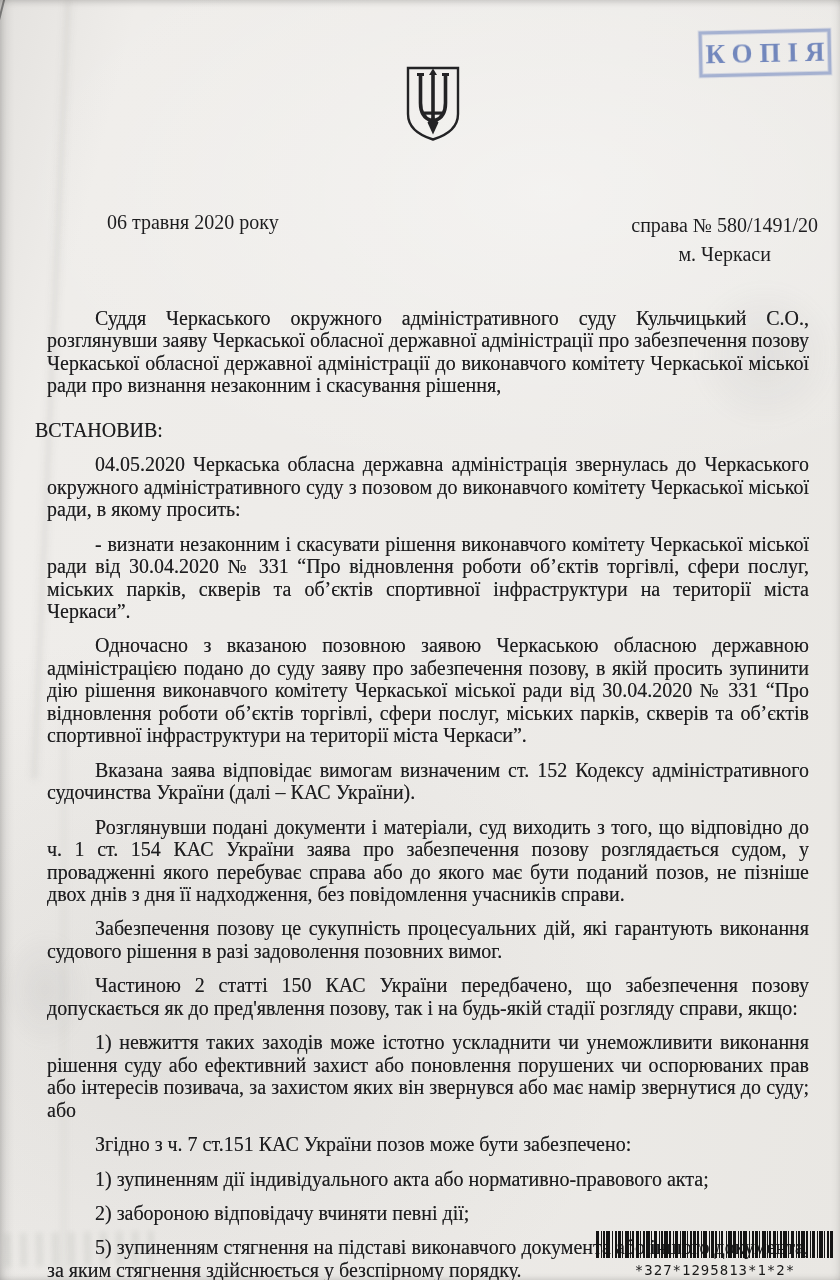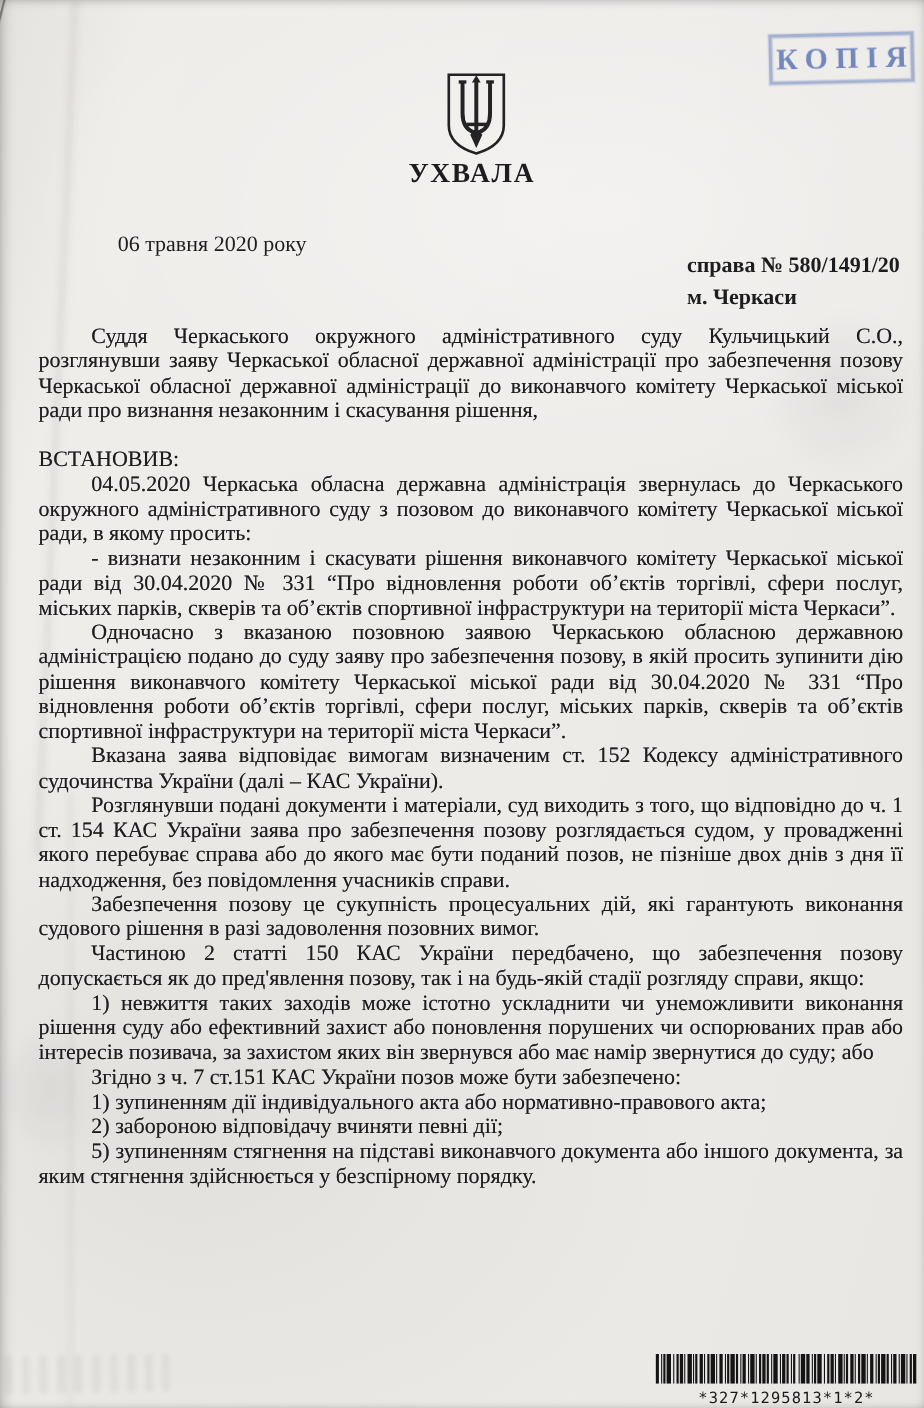--- a/index.html
+++ b/index.html
@@ -59,29 +59,29 @@
     filter:blur(0.4px);
   }
   
   .emblem{position:absolute;left:404px;top:66px;}
   .doc-title{
     position:absolute;left:36px;top:144px;width:786px;
     text-align:center;font-weight:bold;font-size:25px;letter-spacing:1.5px;
   }
   
   .date-line{position:absolute;left:78px;top:211px;font-size:20px;margin-left:29px;}
-  .case-block{position:absolute;right:22px;top:227px;text-align:left;
-    font-size:20px;font-weight:bold;line-height:29px;}
+  .case-block{position:absolute;right:22px;top:211px;text-align:center;
+    font-size:20px;font-weight:normal;line-height:29px;}
   
   .body{
     position:absolute;left:35px;top:295px;width:786px;
     font-size:20px;line-height:22.45px;
     text-shadow:0 0 0.5px rgba(25,25,28,0.55);
   }
-  .body p{margin:0;text-align:justify;text-indent:48px;}
+  .body p{margin:12px;text-align:justify;text-indent:48px;}
   .section-heading{margin:22px 0 0 0 !important;text-align:left;text-indent:0 !important;}
   
   .barcode-wrap{position:absolute;left:596px;top:1231px;width:238px;text-align:center;}
   .barcode-text{
     font-family:"DejaVu Sans Mono", monospace;
     font-size:14px;letter-spacing:1px;color:#1a1a1a;margin-top:0px;
   }
 </style>
 </head>
 <body>
@@ -110,21 +110,20 @@
       <g fill="#232325">
         <rect x="13" y="7" width="7" height="3"></rect>
         <rect x="38" y="7" width="7" height="3"></rect>
         <path d="M29 2.5 L25 9 H33 Z"></path>
         <rect x="20" y="45.5" width="18" height="3.2"></rect>
         <path d="M29 50 L23.5 56.5 L29 68.5 L34.5 56.5 Z"></path>
       </g>
     </svg>
   </div>
 
-  <div class="doc-title">УХВАЛА</div>
 
   <div class="date-line">06 травня 2020 року</div>
 
   <div class="case-block">
     <div>справа № 580/1491/20</div>
     <div>м. Черкаси</div>
   </div>
 
   <div class="body">
     <p>Суддя Черкаського окружного адміністративного суду Кульчицький С.О., розглянувши заяву Черкаської обласної державної адміністрації про забезпечення позову Черкаської обласної державної адміністрації до виконавчого комітету Черкаської міської ради про визнання незаконним і скасування рішення,</p>

